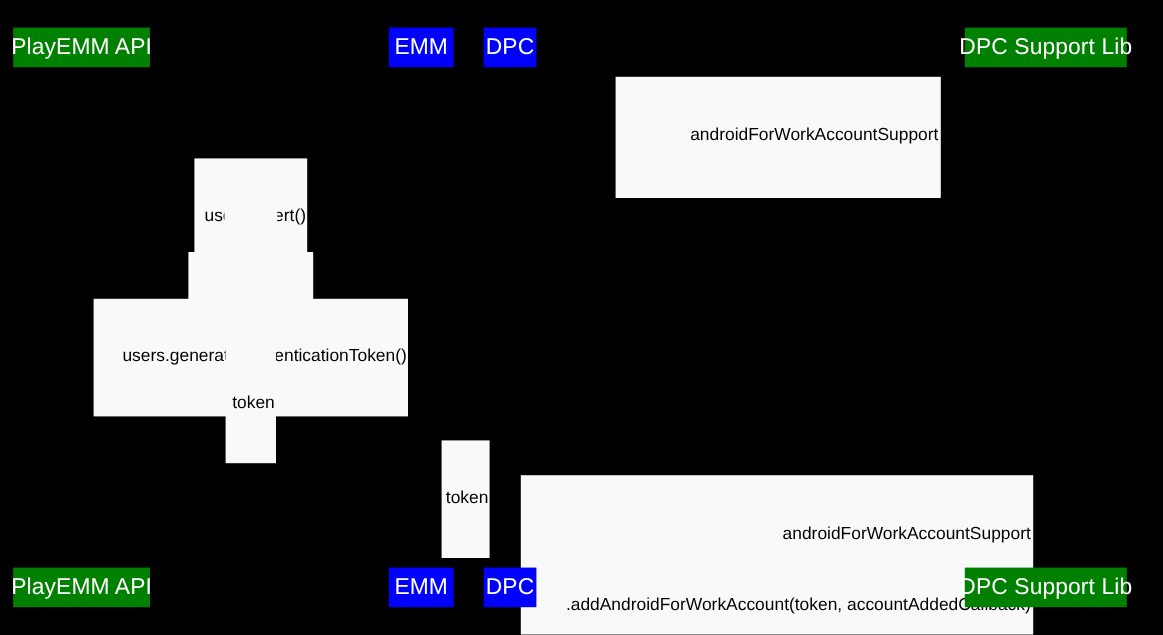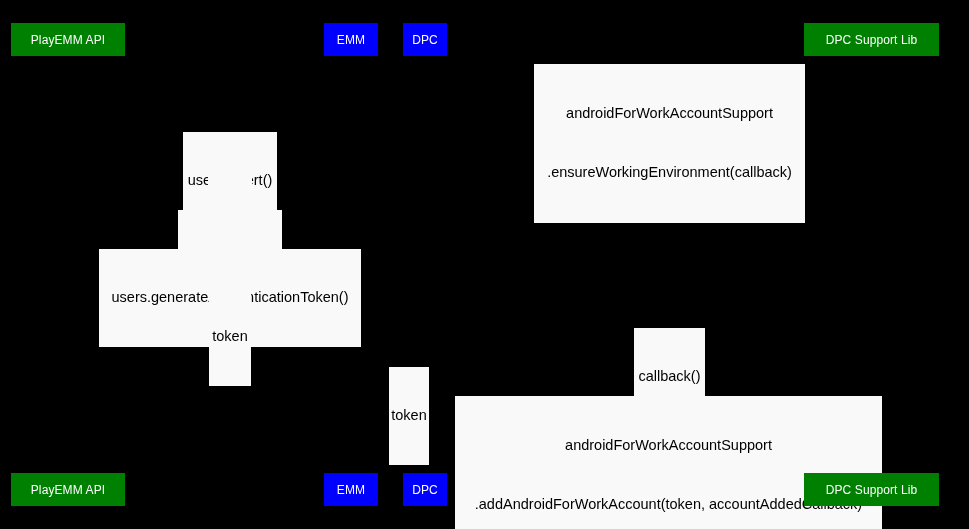--- a/index.html
+++ b/index.html
@@ -16,40 +16,39 @@
     height: 529px;
     background: #000000;
     overflow: hidden;
   }
   .participant {
     position: absolute;
     display: flex;
     align-items: center;
     justify-content: center;
     color: #ffffff;
-    font-size: 12px;
+    font-size: 19px;
     line-height: 1;
     letter-spacing: 0.1px;
     white-space: nowrap;
     box-sizing: border-box;
   }
   .participant.green { background: #008000; }
   .participant.blue  { background: #0000ff; text-align: center; }
 
   .msg-label {
     position: absolute;
     background: #f9f9f9;
     color: #000000;
     font-size: 14.5px;
     line-height: 19px;
     white-space: pre;
-    text-align: center;
+    text-align: right;
     box-sizing: border-box;
     padding: 1px 1px 2px 1px;
-    margin-left: 21px;
   }
   .msg-label.multiline {
     line-height: 19.5px;
     padding: 1px 2px 2px 2px;
   }
 </style>
 </head>
 <body>
 
 <div id="diagram">
@@ -65,21 +64,20 @@
   <div class="participant blue" style="left:403px; top:23px; width:44px; height:33px;">
     <span>DPC</span>
   </div>
 
   <div class="participant green" style="left:804px; top:23px; width:135px; height:33px;">
     <span>DPC Support Lib</span>
   </div>
 
   <div class="msg-label multiline" style="left:513px; top:64px; width:271px;">
     <div>androidForWorkAccountSupport</div>
-    <div>.ensureWorkingEnvironment(callback)</div>
   </div>
 
   <div class="msg-label" style="left:162px; top:132px; width:94px;">
     <div>users.insert()</div>
   </div>
 
   <div class="msg-label" style="left:187px; top:171px; width:44px;">
     <div>userID</div>
   </div>
 
@@ -88,23 +86,20 @@
   </div>
 
   <div class="msg-label" style="left:78px; top:249px; width:262px;">
     <div>users.generateAuthenticationToken()</div>
   </div>
 
   <div class="msg-label" style="left:188px; top:288px; width:42px;">
     <div>token</div>
   </div>
 
-  <div class="msg-label" style="left:613px; top:328px; width:71px;">
-    <div>callback()</div>
-  </div>
 
   <div class="msg-label" style="left:368px; top:367px; width:40px;">
     <div>token</div>
   </div>
 
   <div class="msg-label multiline" style="left:434px; top:396px; width:427px;">
     <div>androidForWorkAccountSupport</div>
     <div>.addAndroidForWorkAccount(token, accountAddedCallback)</div>
   </div>
 

